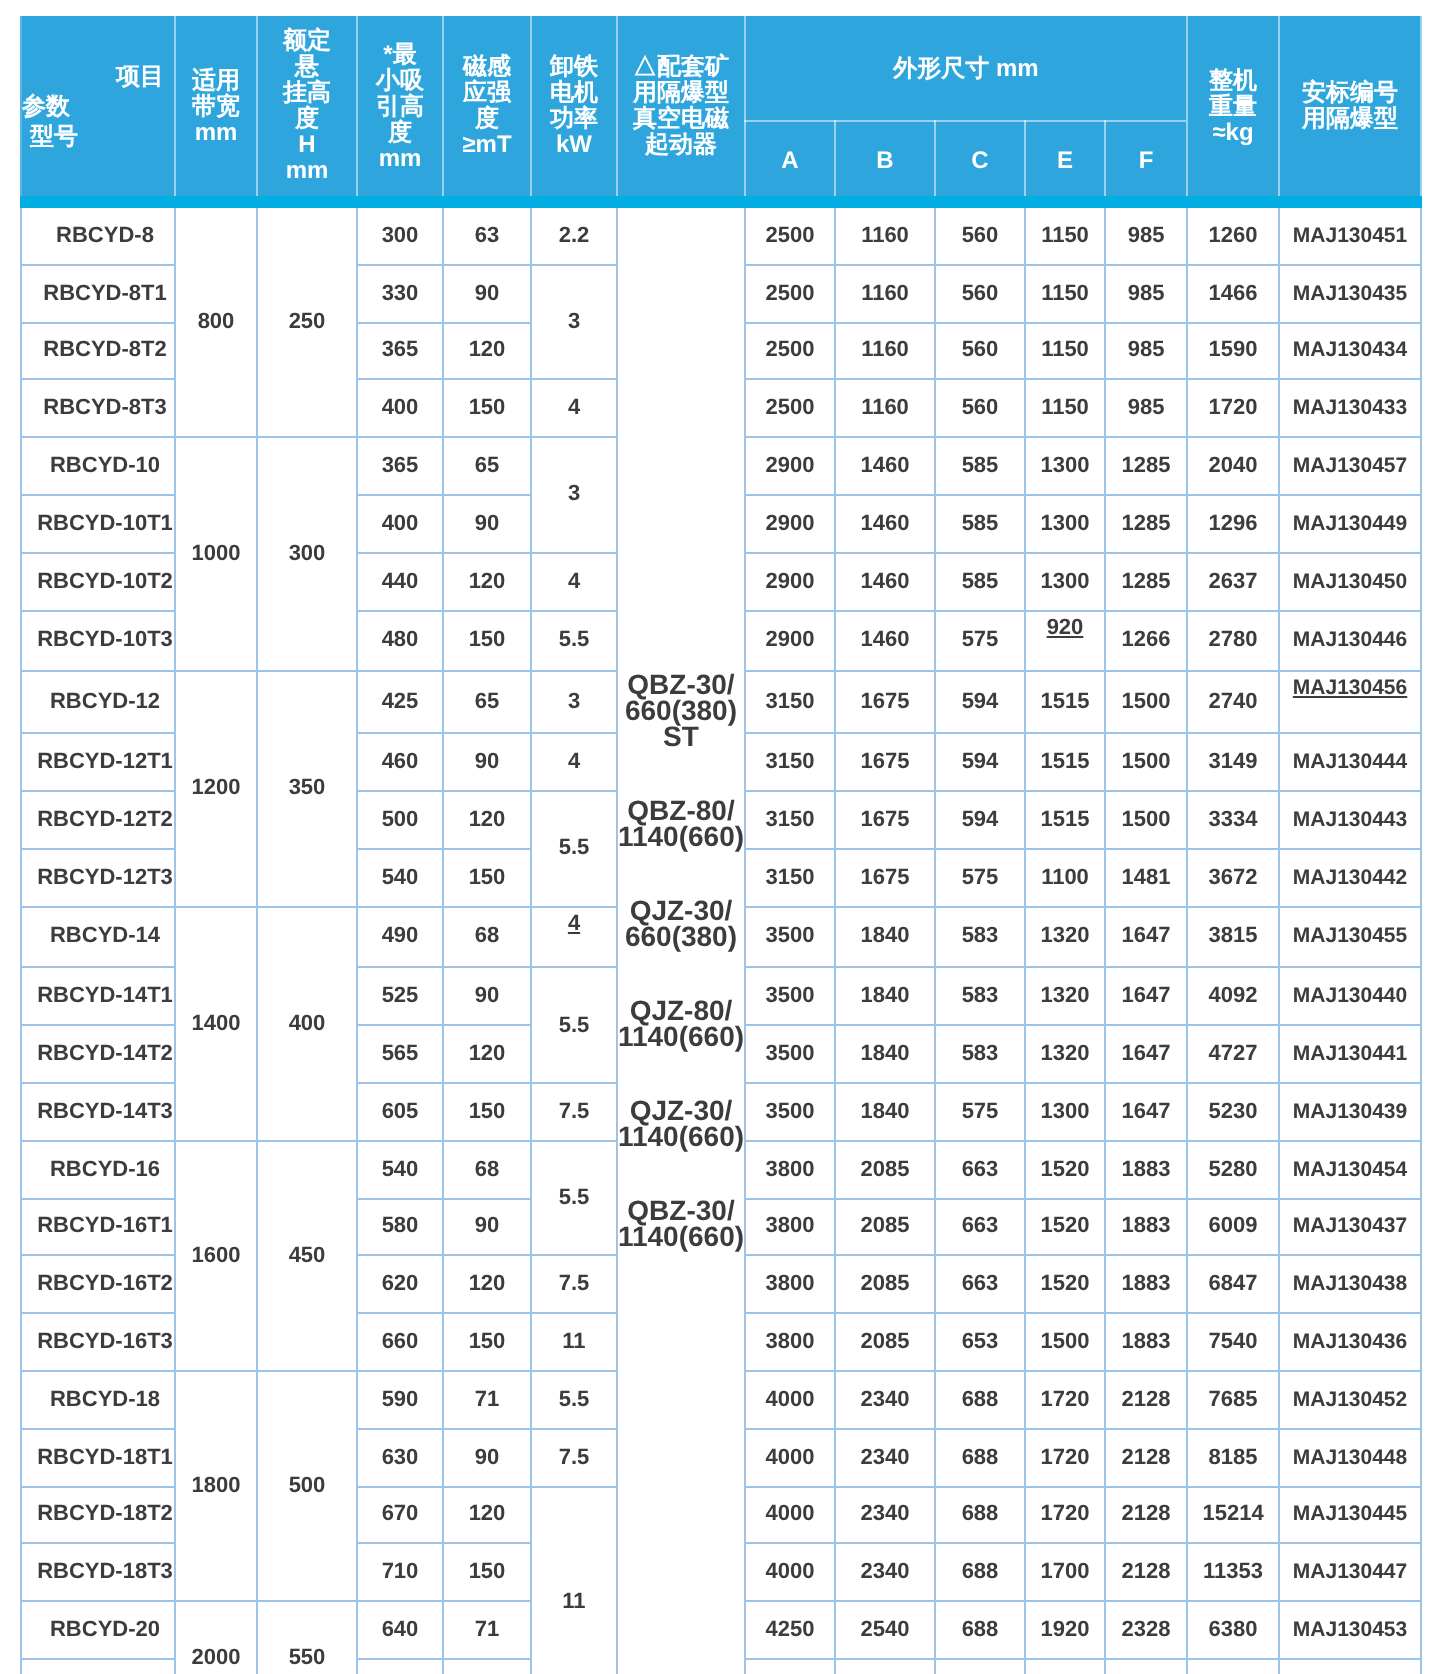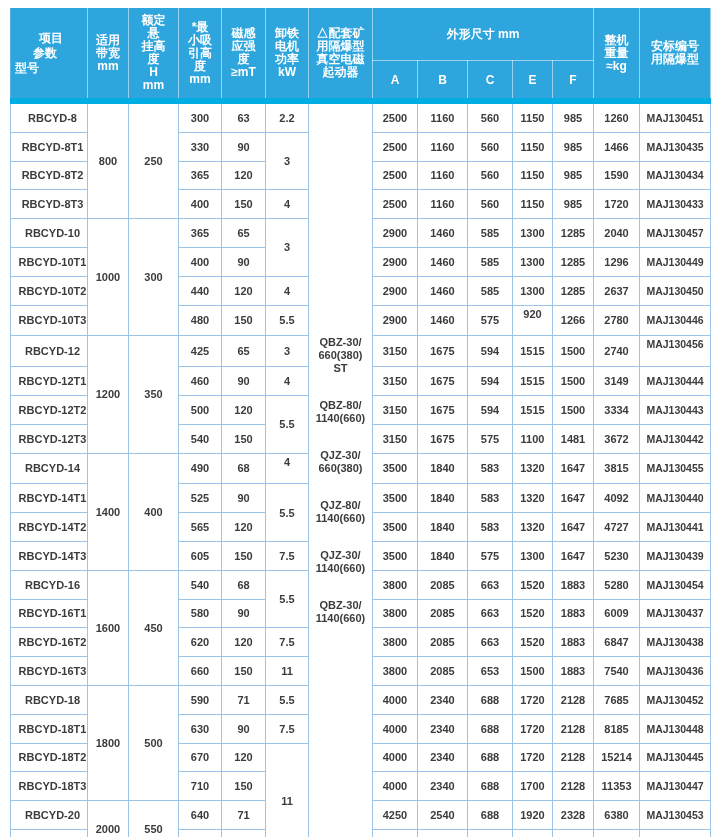--- a/index.html
+++ b/index.html
@@ -11,33 +11,33 @@
         border-bottom:6px solid #00AEE4;}
   thead{border-bottom:6px solid #00AEE4;}
   thead th{background:#2EA5DC;color:#fff;font-weight:bold;font-size:12px;
            vertical-align:middle;padding:0;
            border-right:1px solid rgba(255,255,255,0.5);}
   thead tr.main th{height:52px;}
   thead tr.sub th{height:37px;border-top:1px solid rgba(255,255,255,0.5);}
   thead th .hl{display:block;line-height:13px;}
   th.corner{text-align:left;}
   th.corner .cl{display:block;line-height:15px;font-size:12px;}
-  th.corner .cl1{padding-left:28px;}
-  th.corner .cl2{padding-left:22px;}
+  th.corner .cl1{padding-left:47px;}
+  th.corner .cl2{}
   th.corner .cl3{padding-left:4px;}
   tbody td{border:1px solid #9DC3E6;font-size:11px;font-weight:bold;color:#3C3C3C;
            text-align:center;vertical-align:middle;height:27.8px;padding:0;
            overflow:hidden;white-space:nowrap;}
   tbody td.cell-model{text-align:center;padding-left:7px;}
   tbody td.cell-cert{font-size:10.5px;margin-left:17px;}
-  tbody td.top{vertical-align:top;padding-top:2px;}
+  tbody td.top{vertical-align:top;padding-top:2px;text-decoration:underline;}
   td.cell-starter{position:relative;}
   .starter-list{position:absolute;left:0;top:0;right:0;bottom:0;display:flex;
                 flex-direction:column;justify-content:center;align-items:center;gap:24px;}
-  .starter-entry{font-size:11px;font-weight:bold;color:#3C3C3C;line-height:13px;text-align:center;}
+  .starter-entry{font-size:14px;font-weight:bold;color:#3C3C3C;line-height:13px;text-align:center;}
 </style>
 </head>
 <body>
 
 <div class="page">
   <div class="twrap">
     <table>
       <colgroup>
         <col style="width:77px">
           <col style="width:41px">

